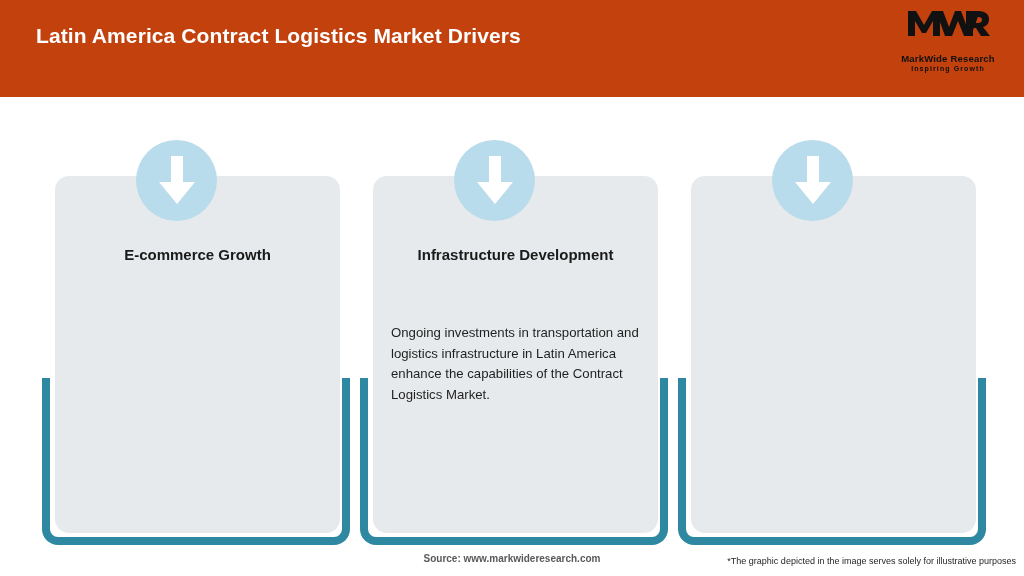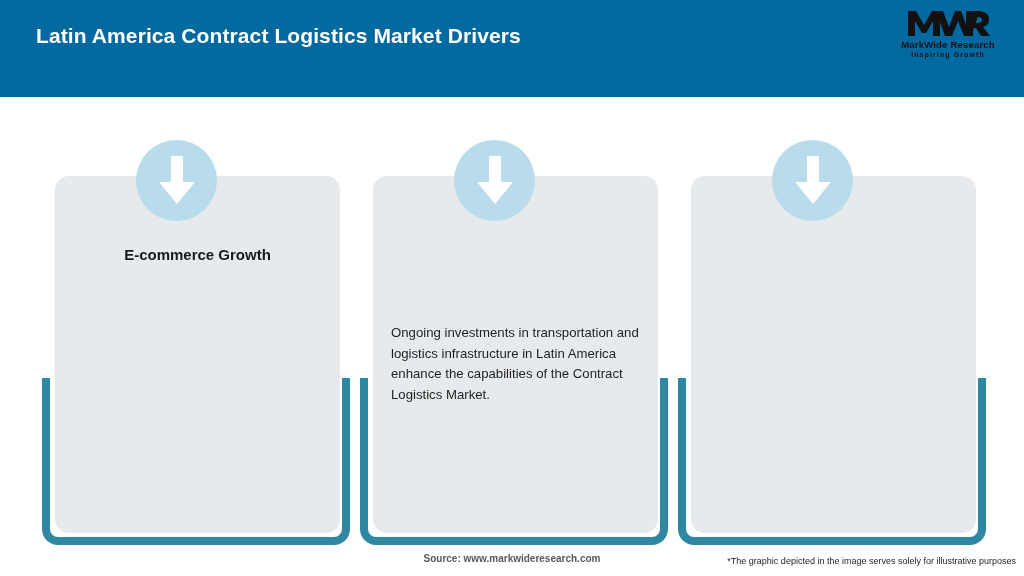--- a/index.html
+++ b/index.html
@@ -15,21 +15,21 @@
     position: relative;
   }
 
   
   #header-bar {
     position: absolute;
     left: 0;
     top: 0;
     width: 1024px;
     height: 97px;
-    background: #0369a1;
+    background: #c2410c;
   }
   #header-title {
     position: absolute;
     left: 36px;
     top: 24px;
     font-size: 21px;
     font-weight: bold;
     color: #ffffff;
     letter-spacing: 0.1px;
     white-space: nowrap;
@@ -48,21 +48,21 @@
     display: block;
     margin: 0 auto;
   }
   #logo-company-name {
     display: block;
     font-size: 9.5px;
     font-weight: bold;
     color: #111111;
     letter-spacing: 0.2px;
     line-height: 11px;
-    margin-top: 1px;
+    margin-top: 15px;
   }
   #logo-tagline {
     display: block;
     font-size: 7px;
     font-weight: bold;
     color: #111111;
     letter-spacing: 1.1px;
     line-height: 9px;
   }
 
@@ -200,20 +200,21 @@
   </div>
 
   <div class="card-group pos-1">
     <div class="card-bracket"></div>
     <div class="card-panel"></div>
     <div class="card-badge">
       <svg width="40" height="52" viewBox="0 0 40 52">
         <path d="M14 2 L26 2 L26 28 L38 28 L20 50 L2 28 L14 28 Z" fill="#ffffff"></path>
       </svg>
     </div>
+    <div class="card-title">Infrastructure Development</div>
     <div class="card-body">Ongoing investments in transportation and logistics infrastructure in Latin America enhance the capabilities of the Contract Logistics Market.</div>
   </div>
 
   <div class="card-group pos-2">
     <div class="card-bracket"></div>
     <div class="card-panel"></div>
     <div class="card-badge">
       <svg width="40" height="52" viewBox="0 0 40 52">
         <path d="M14 2 L26 2 L26 28 L38 28 L20 50 L2 28 L14 28 Z" fill="#ffffff"></path>
       </svg>

